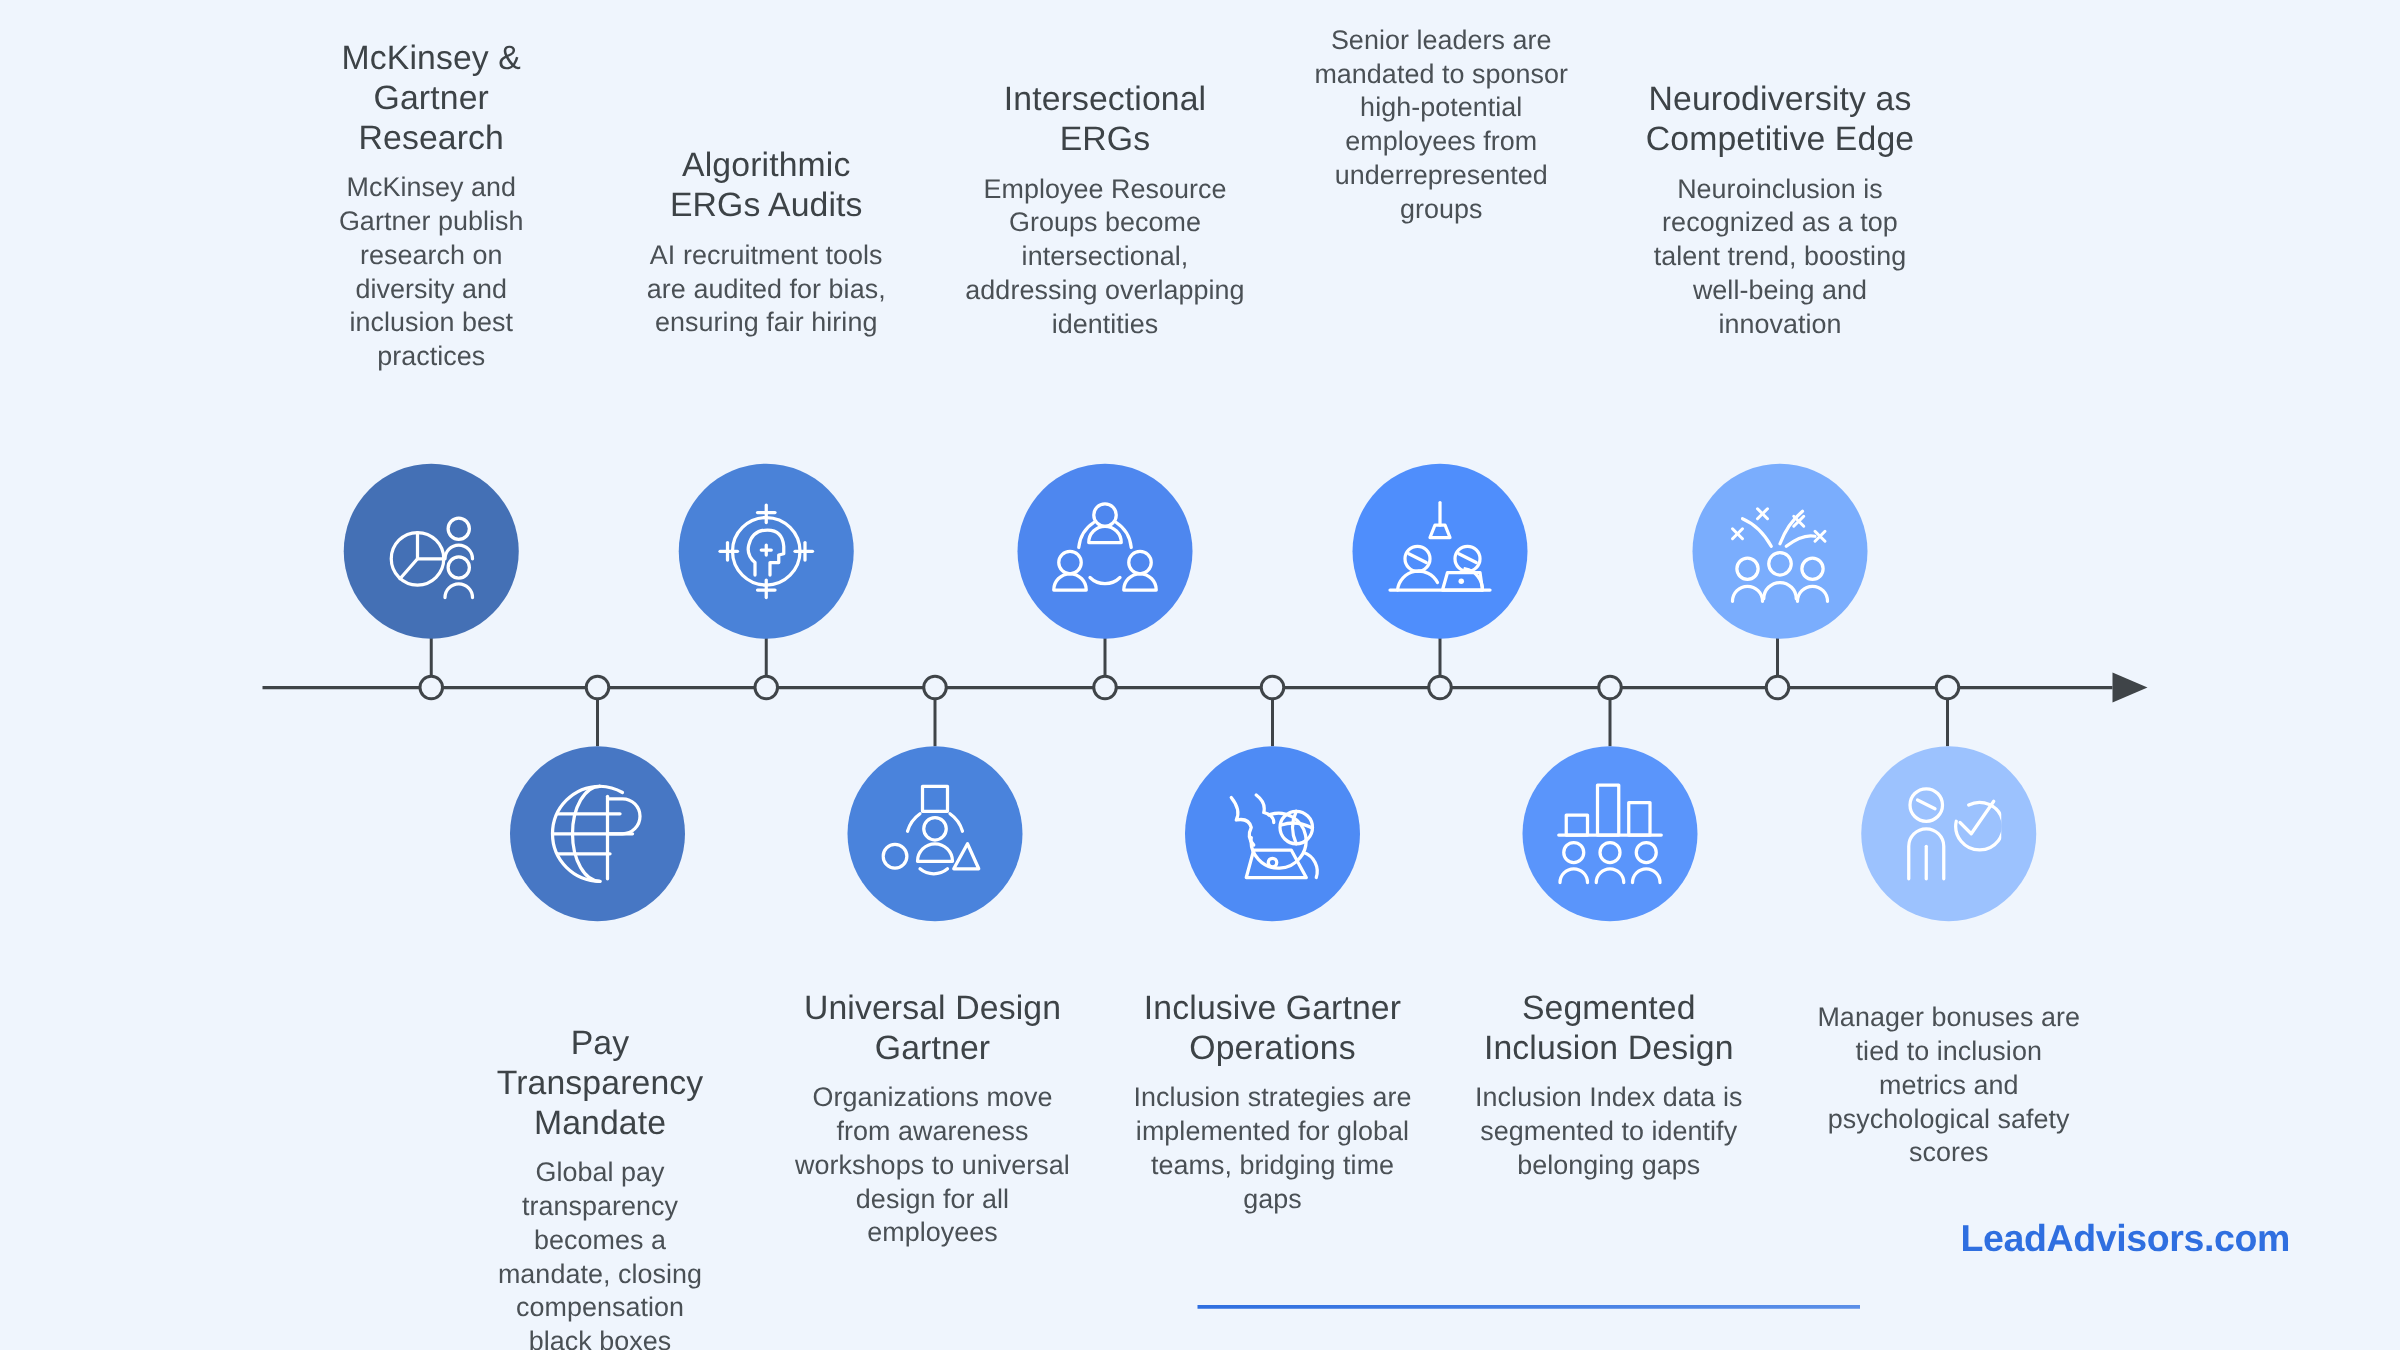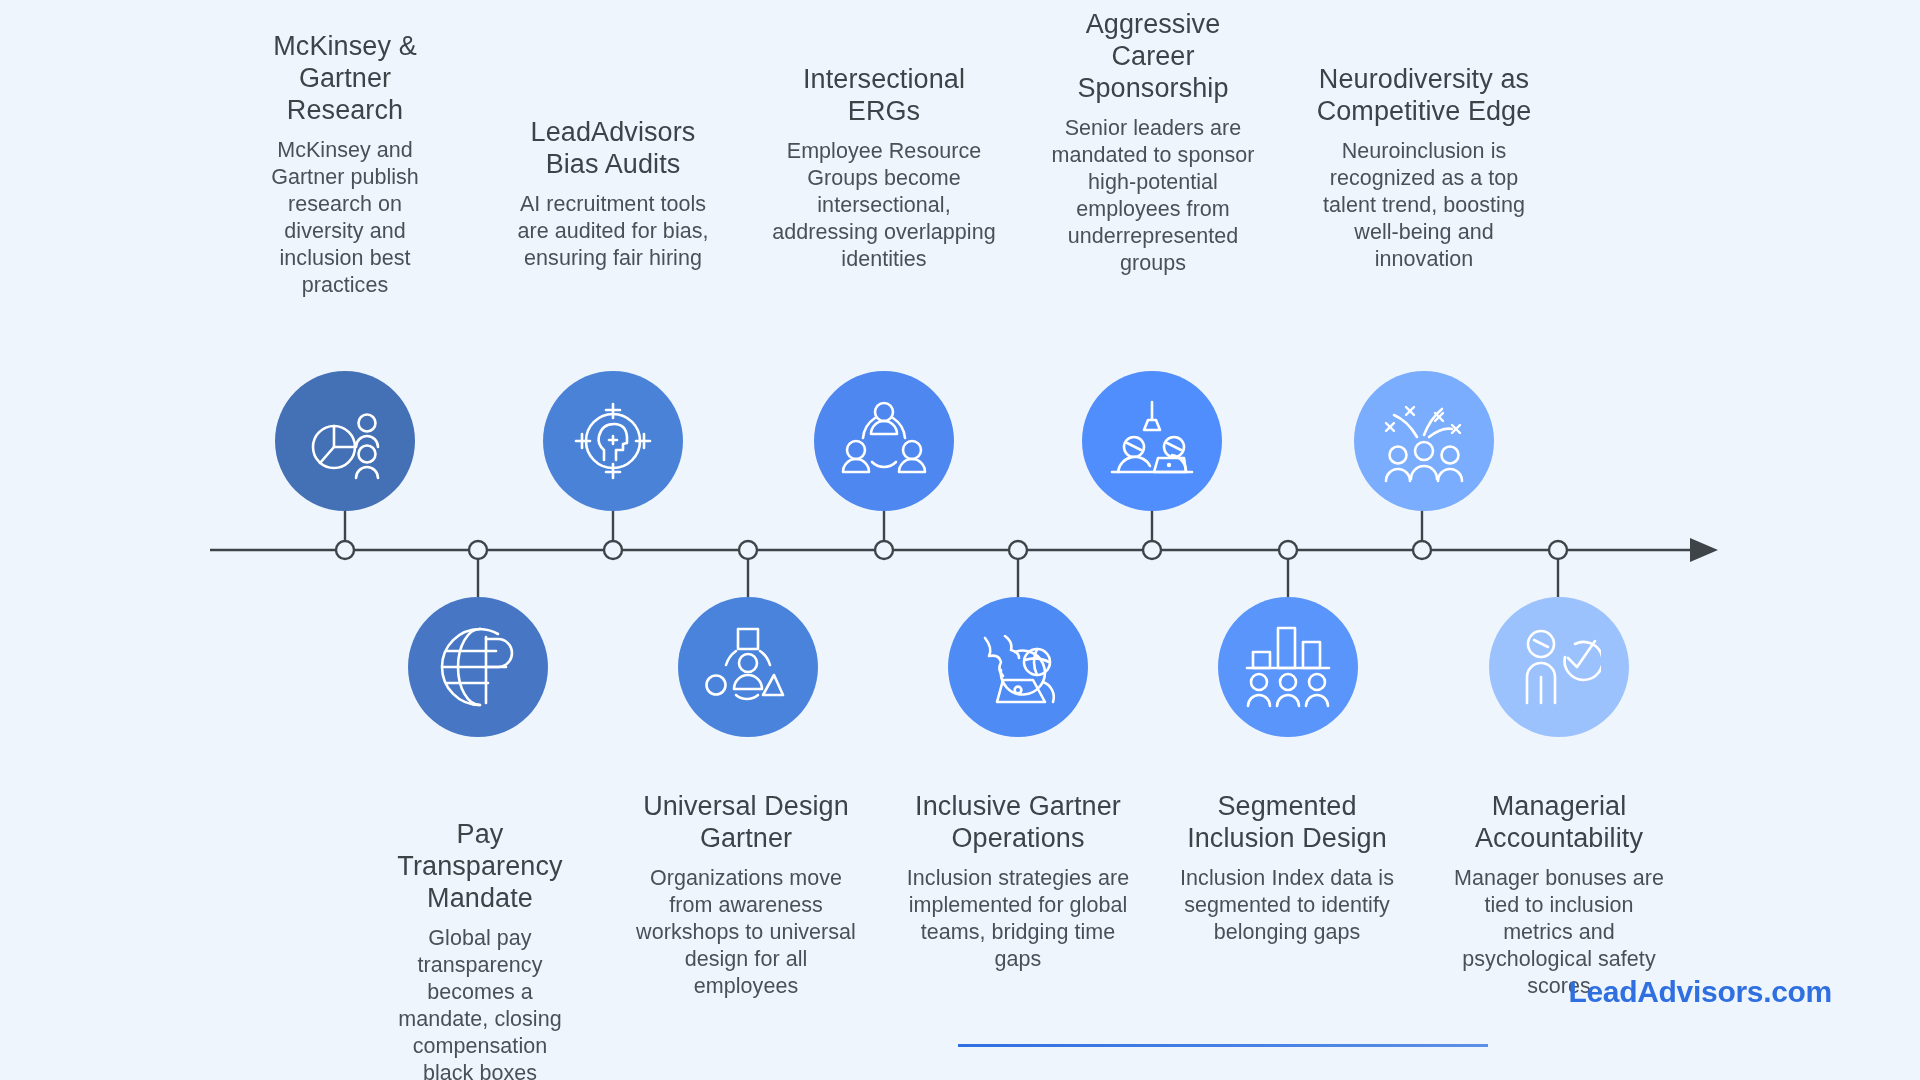--- a/index.html
+++ b/index.html
@@ -112,31 +112,30 @@
     <circle cx="1422" cy="550" r="9" fill="#eff5fd" stroke="#3f4448" stroke-width="2.4"></circle>
     <circle cx="1558" cy="550" r="9" fill="#eff5fd" stroke="#3f4448" stroke-width="2.4"></circle>
   </svg>
 
   <div class="node-text" style="left:247px; top:30px; width:196px;">
     <div class="node-title">McKinsey &amp; Gartner Research</div>
     <div class="node-desc">McKinsey and Gartner publish research on diversity and inclusion best practices</div>
   </div>
 
   <div class="node-text" style="left:507px; top:116px; width:212px;">
-    <div class="node-title">LeadAdvisors Bias Audits</div>
+    <div class="node-title">Algorithmic ERGs Audits</div>
     <div class="node-desc">AI recruitment tools are audited for bias, ensuring fair hiring</div>
   </div>
 
   <div class="node-text" style="left:770px; top:63px; width:228px;">
     <div class="node-title">Intersectional ERGs</div>
     <div class="node-desc">Employee Resource Groups become intersectional, addressing overlapping identities</div>
   </div>
 
   <div class="node-text" style="left:1042px; top:8px; width:222px;">
-    <div class="node-title">Aggressive Career Sponsorship</div>
     <div class="node-desc">Senior leaders are mandated to sponsor high-potential employees from underrepresented groups</div>
   </div>
 
   <div class="node-text" style="left:1310px; top:63px; width:228px;">
     <div class="node-title">Neurodiversity as Competitive Edge</div>
     <div class="node-desc">Neuroinclusion is recognized as a top talent trend, boosting well-being and innovation</div>
   </div>
 
   <div class="node-text" style="left:390px; top:818px; width:180px;">
     <div class="node-title">Pay Transparency Mandate</div>
@@ -152,21 +151,20 @@
     <div class="node-title">Inclusive Gartner Operations</div>
     <div class="node-desc">Inclusion strategies are implemented for global teams, bridging time gaps</div>
   </div>
 
   <div class="node-text" style="left:1176px; top:790px; width:222px;">
     <div class="node-title">Segmented Inclusion Design</div>
     <div class="node-desc">Inclusion Index data is segmented to identify belonging gaps</div>
   </div>
 
   <div class="node-text" style="left:1450px; top:790px; width:218px;">
-    <div class="node-title">Managerial Accountability</div>
     <div class="node-desc">Manager bonuses are tied to inclusion metrics and psychological safety scores</div>
   </div>
 
   <div class="icon-circle" style="left:275px; top:371px; width:140px; height:140px; background:#4470b5;">
     <span>
       <svg width="84" height="84" viewBox="0 0 84 84" fill="none" stroke="#ffffff" stroke-width="2.6" stroke-linecap="round" stroke-linejoin="round">
         <circle cx="31" cy="48" r="21"></circle>
         <path d="M31 27 L31 48 L52 48"></path>
         <path d="M31 48 L17 64"></path>
         <circle cx="64" cy="24" r="8.5"></circle>

